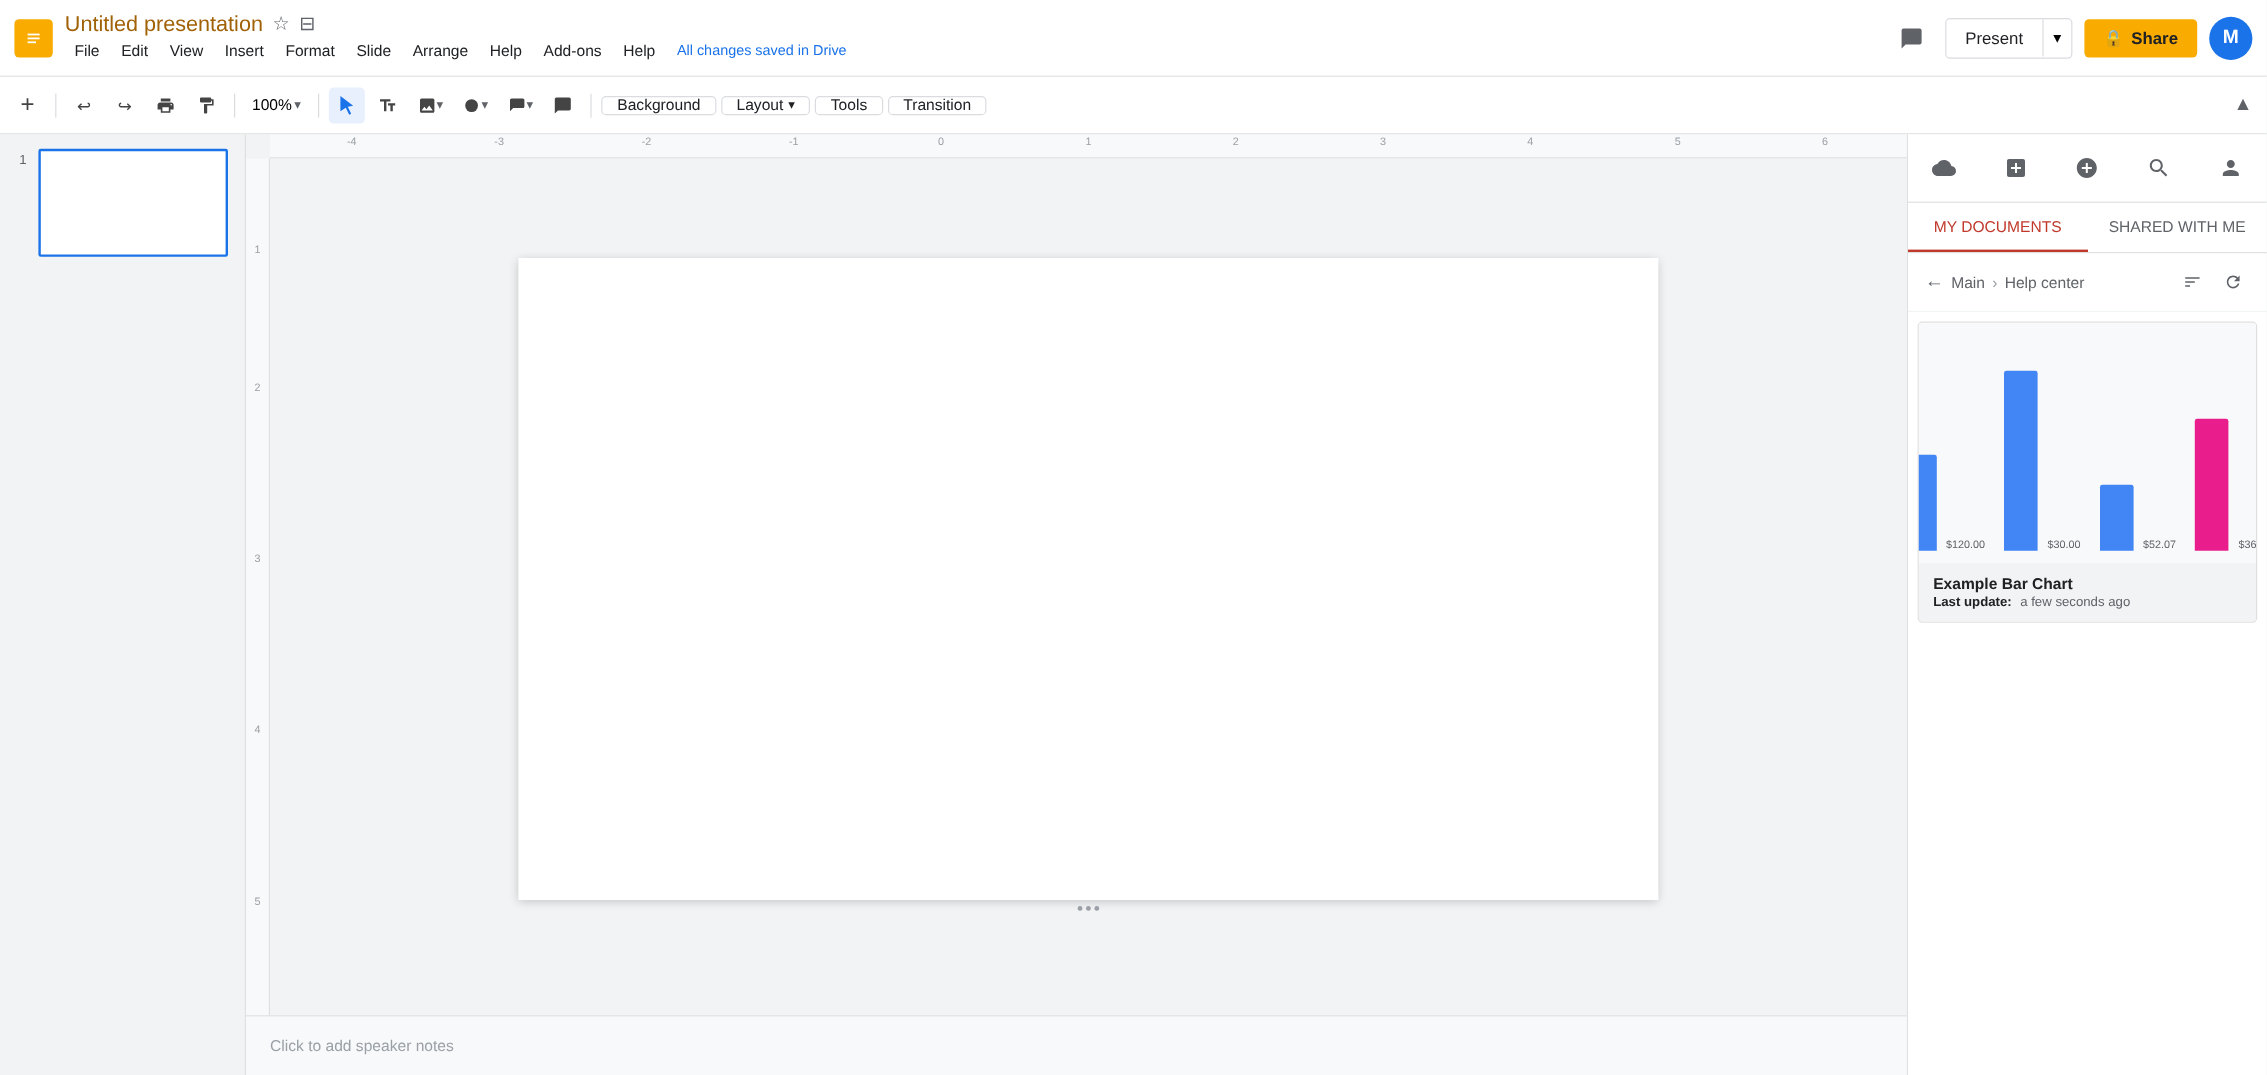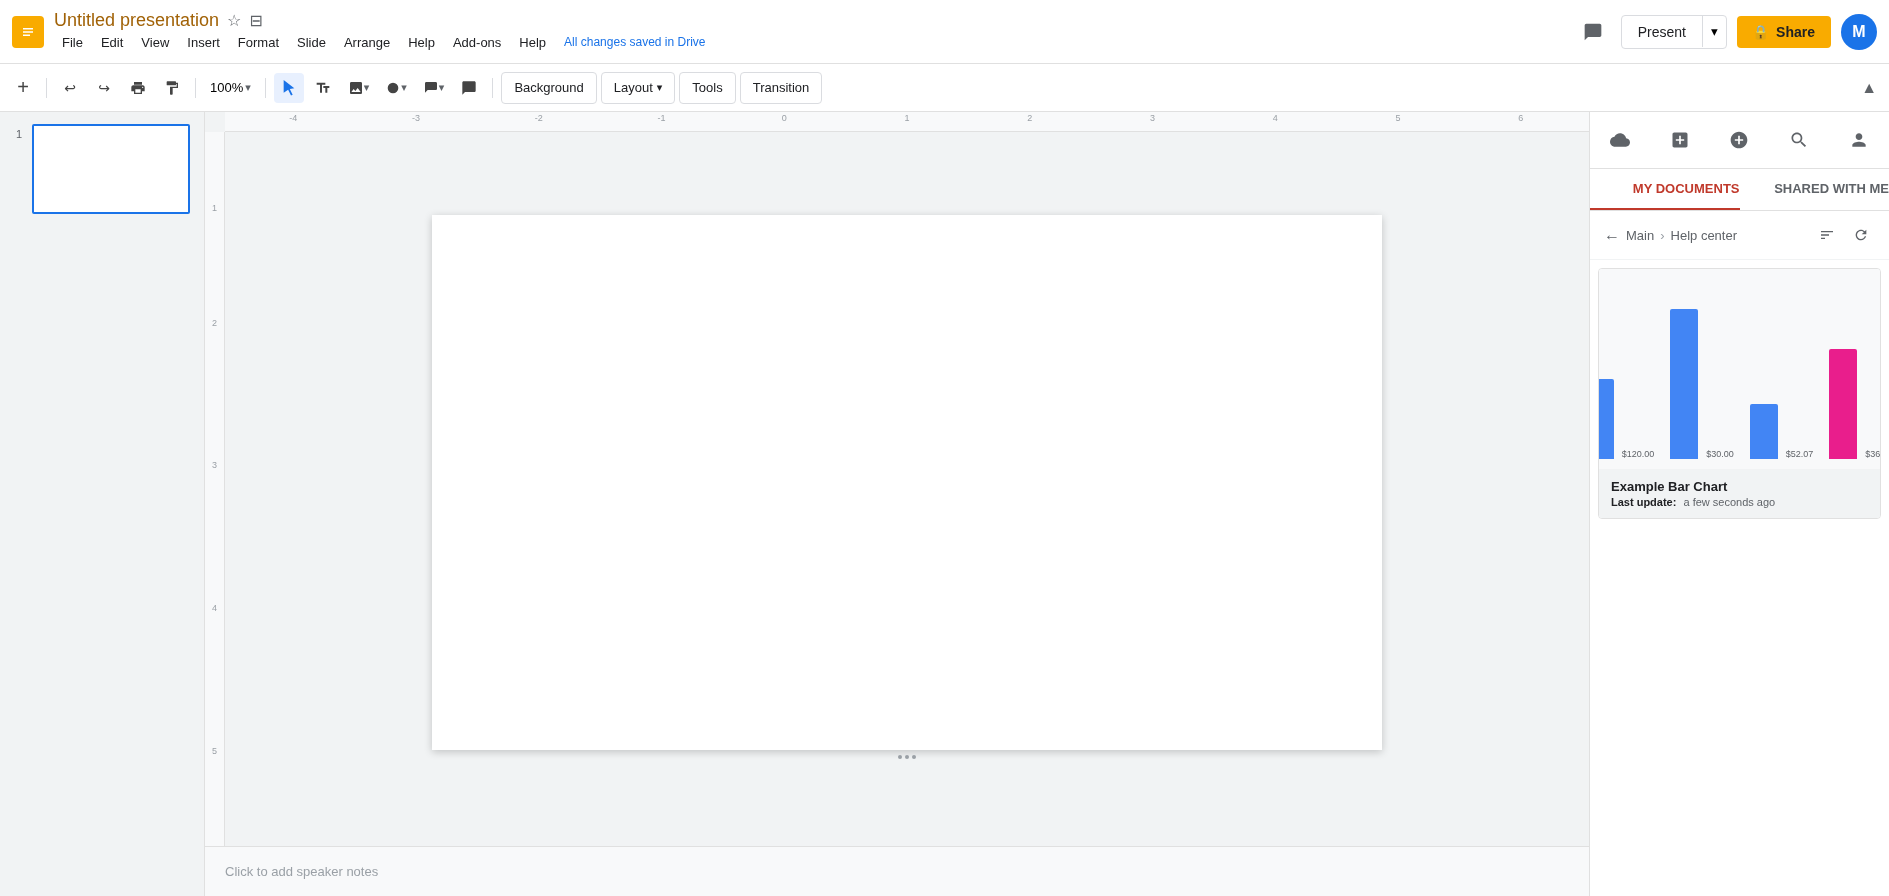--- a/index.html
+++ b/index.html
@@ -74,21 +74,21 @@
       width: 30px; height: 30px;
       display: flex; align-items: center; justify-content: center;
       border-radius: 4px; color: #444;
       font-size: 14px;
     }
     .tb-separator { width: 1px; height: 20px; background: #dadce0; margin: 0 4px; }
     .tb-dropdown { display: flex; align-items: center; cursor: pointer; padding: 4px 6px; border-radius: 4px; }
     .toolbar-label-btn {
       background: none; border: 1px solid #dadce0; border-radius: 4px;
       padding: 4px 12px; font-size: 13px; cursor: pointer; color: #202124;
-      height: 32px; display: flex; align-items: center; gap: 4px;
+      height: 16px; display: flex; align-items: center; gap: 4px;
     }
     #toolbar-spacer { flex: 1; }
     #collapse-btn { background: none; border: none; cursor: pointer; color: #5f6368; font-size: 16px; padding: 4px; }
 
     
     #main-area {
       display: flex;
       height: calc(896px - 64px - 48px);
     }
 
@@ -216,21 +216,21 @@
       width: 36px; height: 36px;
       display: flex; align-items: center; justify-content: center;
       border-radius: 50%; color: #5f6368;
     }
     #panel-tabs {
       display: flex;
       border-bottom: 1px solid #e0e0e0;
     }
     .panel-tab {
       flex: 1; padding: 12px 0;
-      text-align: right; font-size: 13px; font-weight: 700;
+      text-align: center; font-size: 13px; font-weight: 400;
       cursor: pointer; color: #5f6368; border-bottom: 2px solid transparent;
     }
     .panel-tab.active { color: #c0392b; border-bottom: 2px solid #c0392b; }
     #panel-breadcrumb {
       display: flex;
       align-items: center;
       padding: 10px 14px;
       font-size: 13px;
       color: #5f6368;
       border-bottom: 1px solid #f1f3f4;

